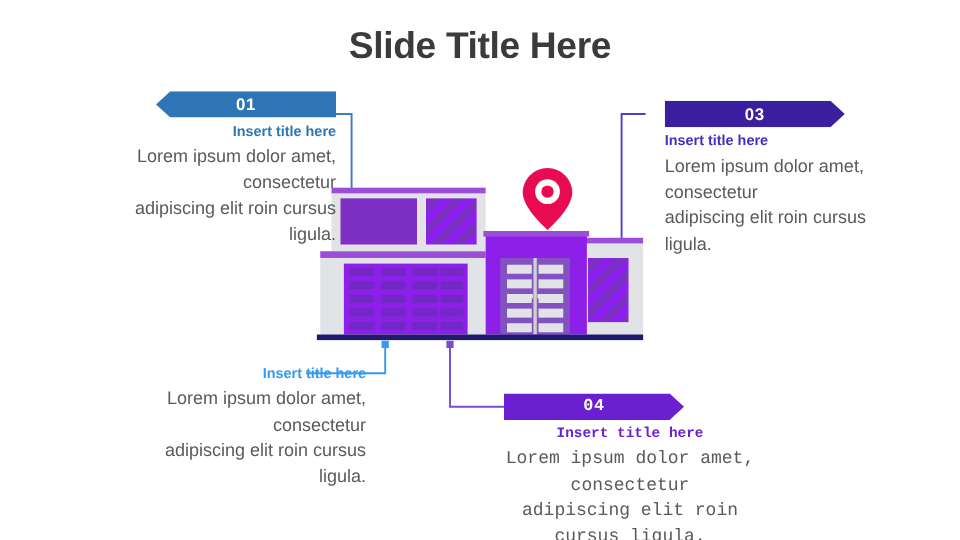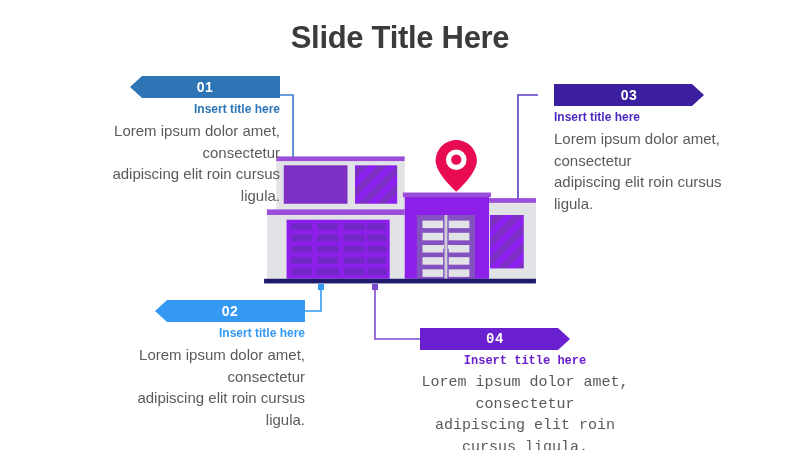--- a/index.html
+++ b/index.html
@@ -181,28 +181,20 @@
       <div class="banner">
         <span class="banner-num">01</span>
       </div>
     </div>
     <div class="c-title" style="color:#2e75b6">Insert title here</div>
     <div class="c-body">Lorem ipsum dolor amet, consectetur
 adipiscing elit roin cursus ligula.</div>
   </div>
 
   <div class="callout" id="callout-02">
-    <div class="banner-wrap">
-      <svg class="banner-shape" viewBox="0 0 150 22" preserveAspectRatio="none">
-        <polygon points="0,11 12,0 150,0 150,22 12,22" fill="#3399f3"></polygon>
-      </svg>
-      <div class="banner">
-        <span class="banner-num">02</span>
-      </div>
-    </div>
     <div class="c-title" style="color:#3399f3">Insert title here</div>
     <div class="c-body">Lorem ipsum dolor amet, consectetur
 adipiscing elit roin cursus ligula.</div>
   </div>
 
   <div class="callout" id="callout-03">
     <div class="banner-wrap">
       <svg class="banner-shape" viewBox="0 0 150 22" preserveAspectRatio="none">
         <polygon points="0,0 138,0 150,11 138,22 0,22" fill="#3b1f9e"></polygon>
       </svg>

